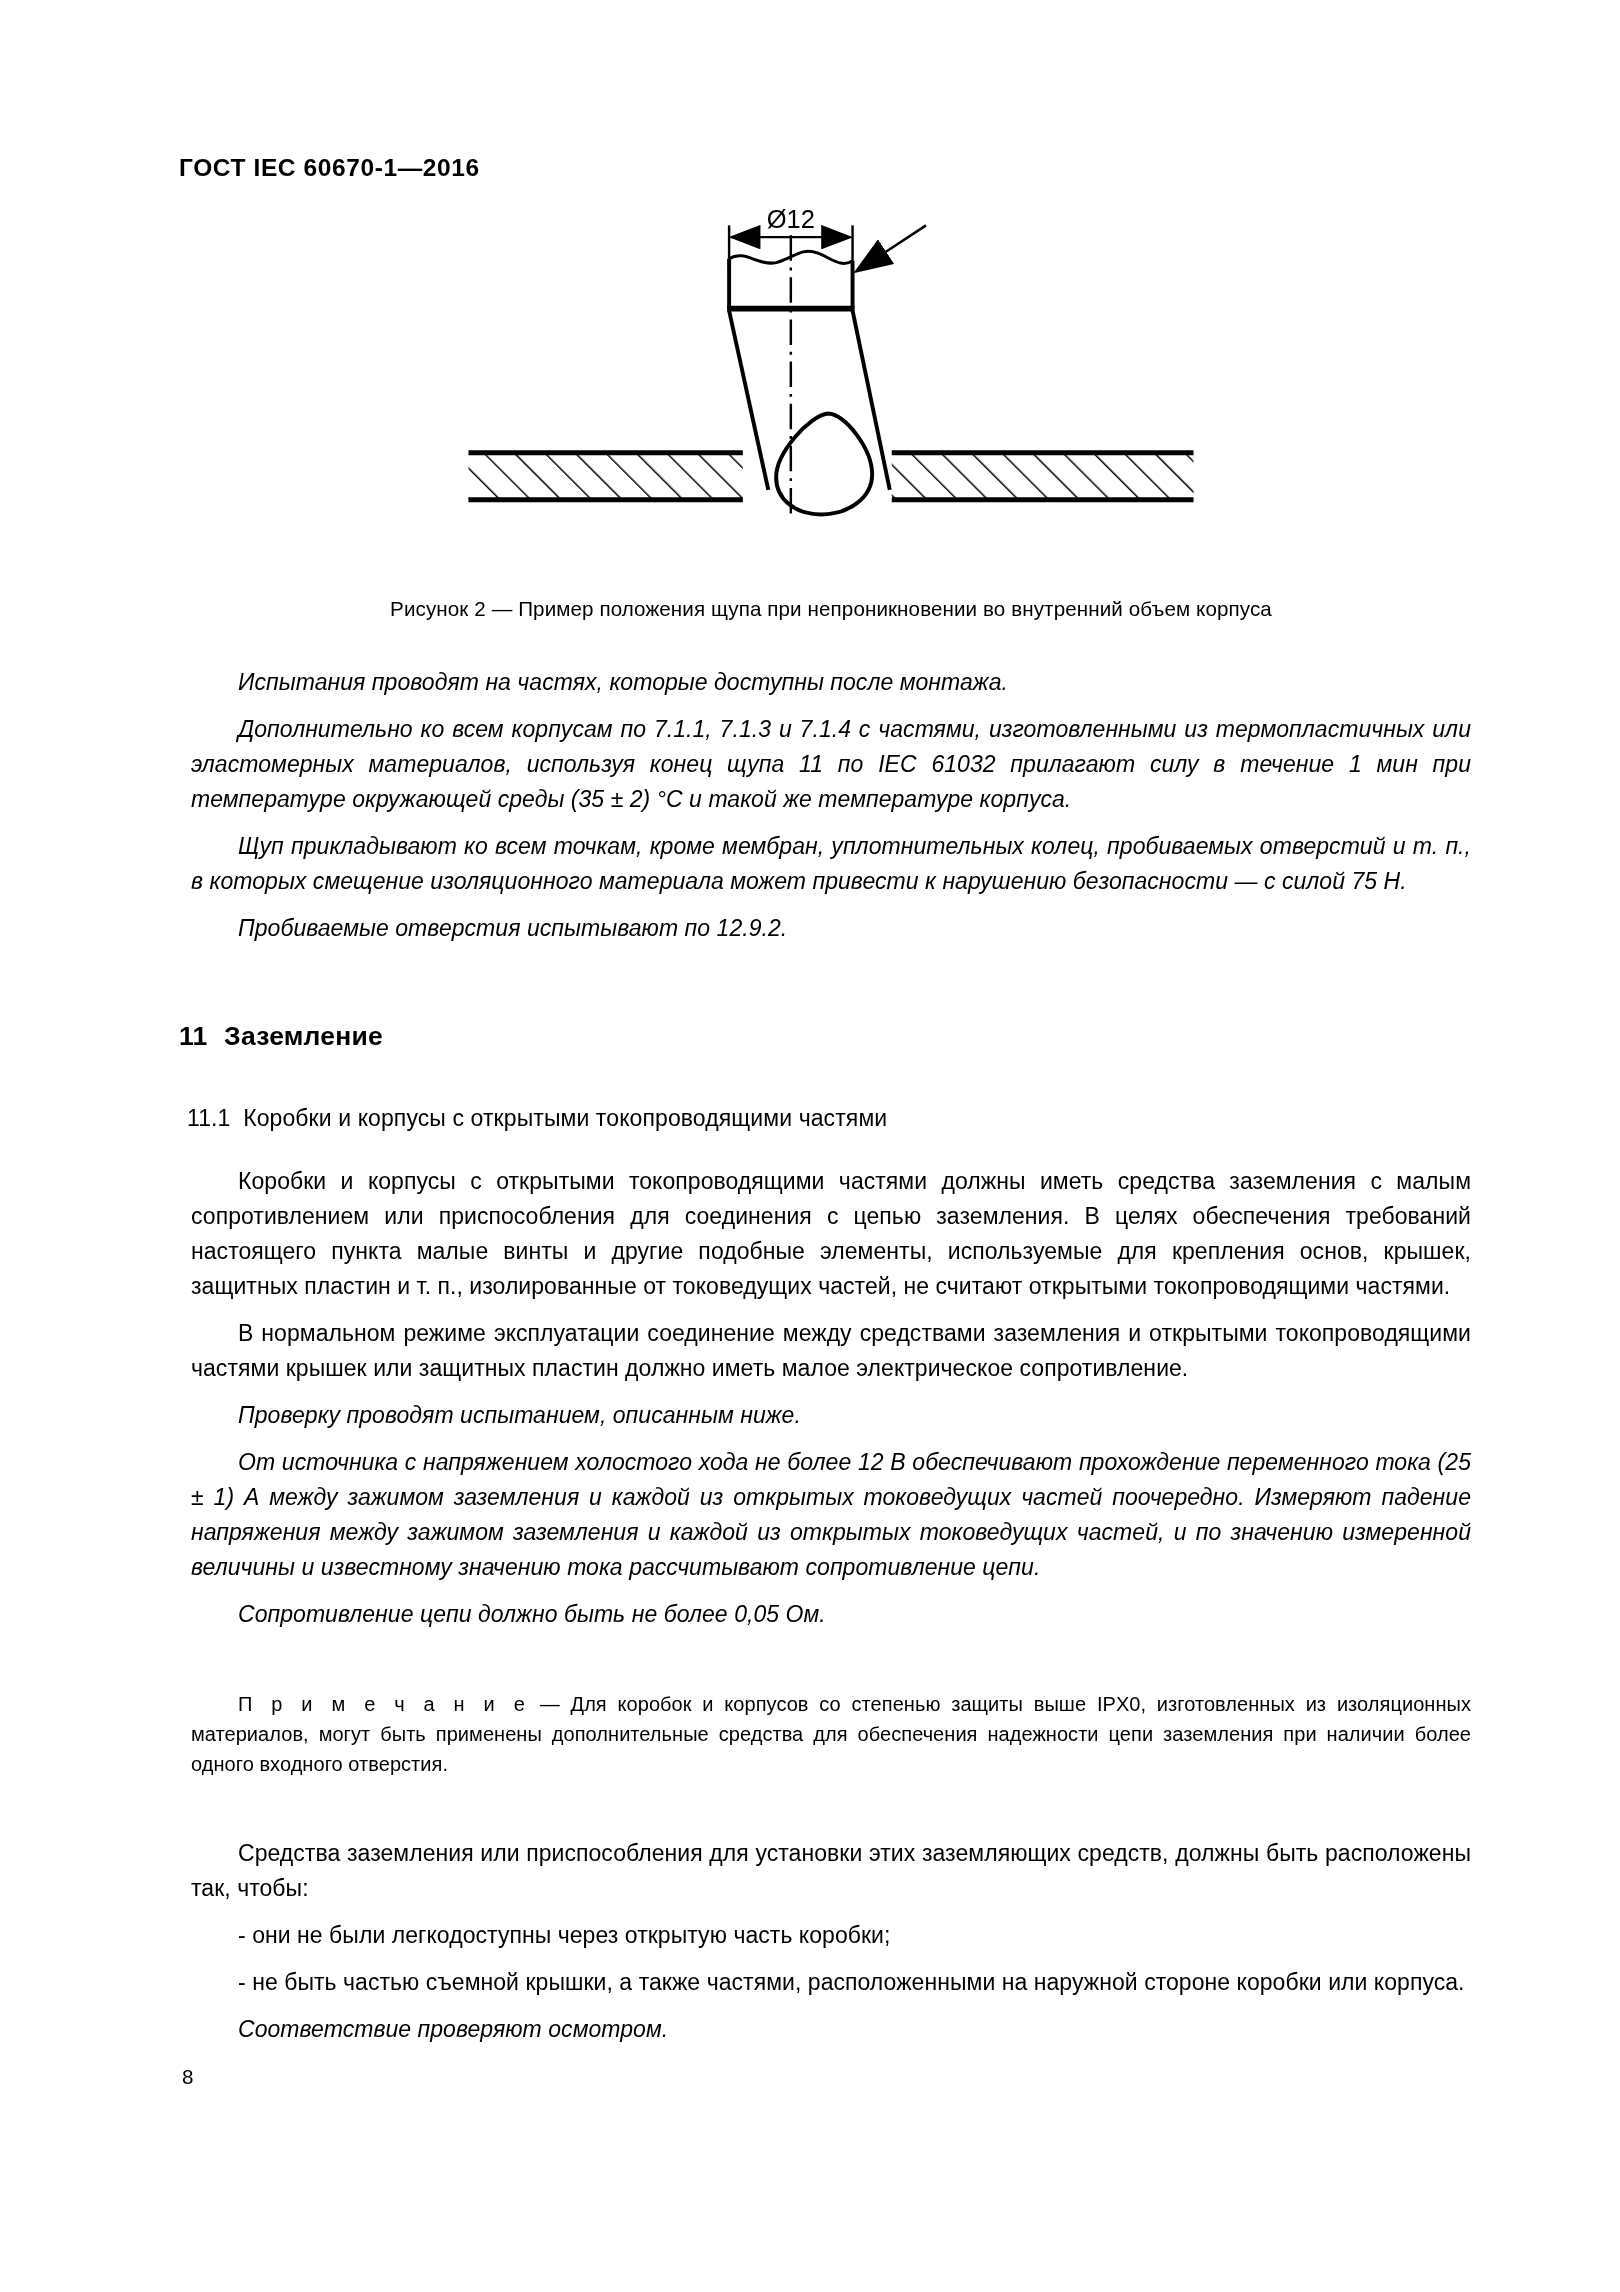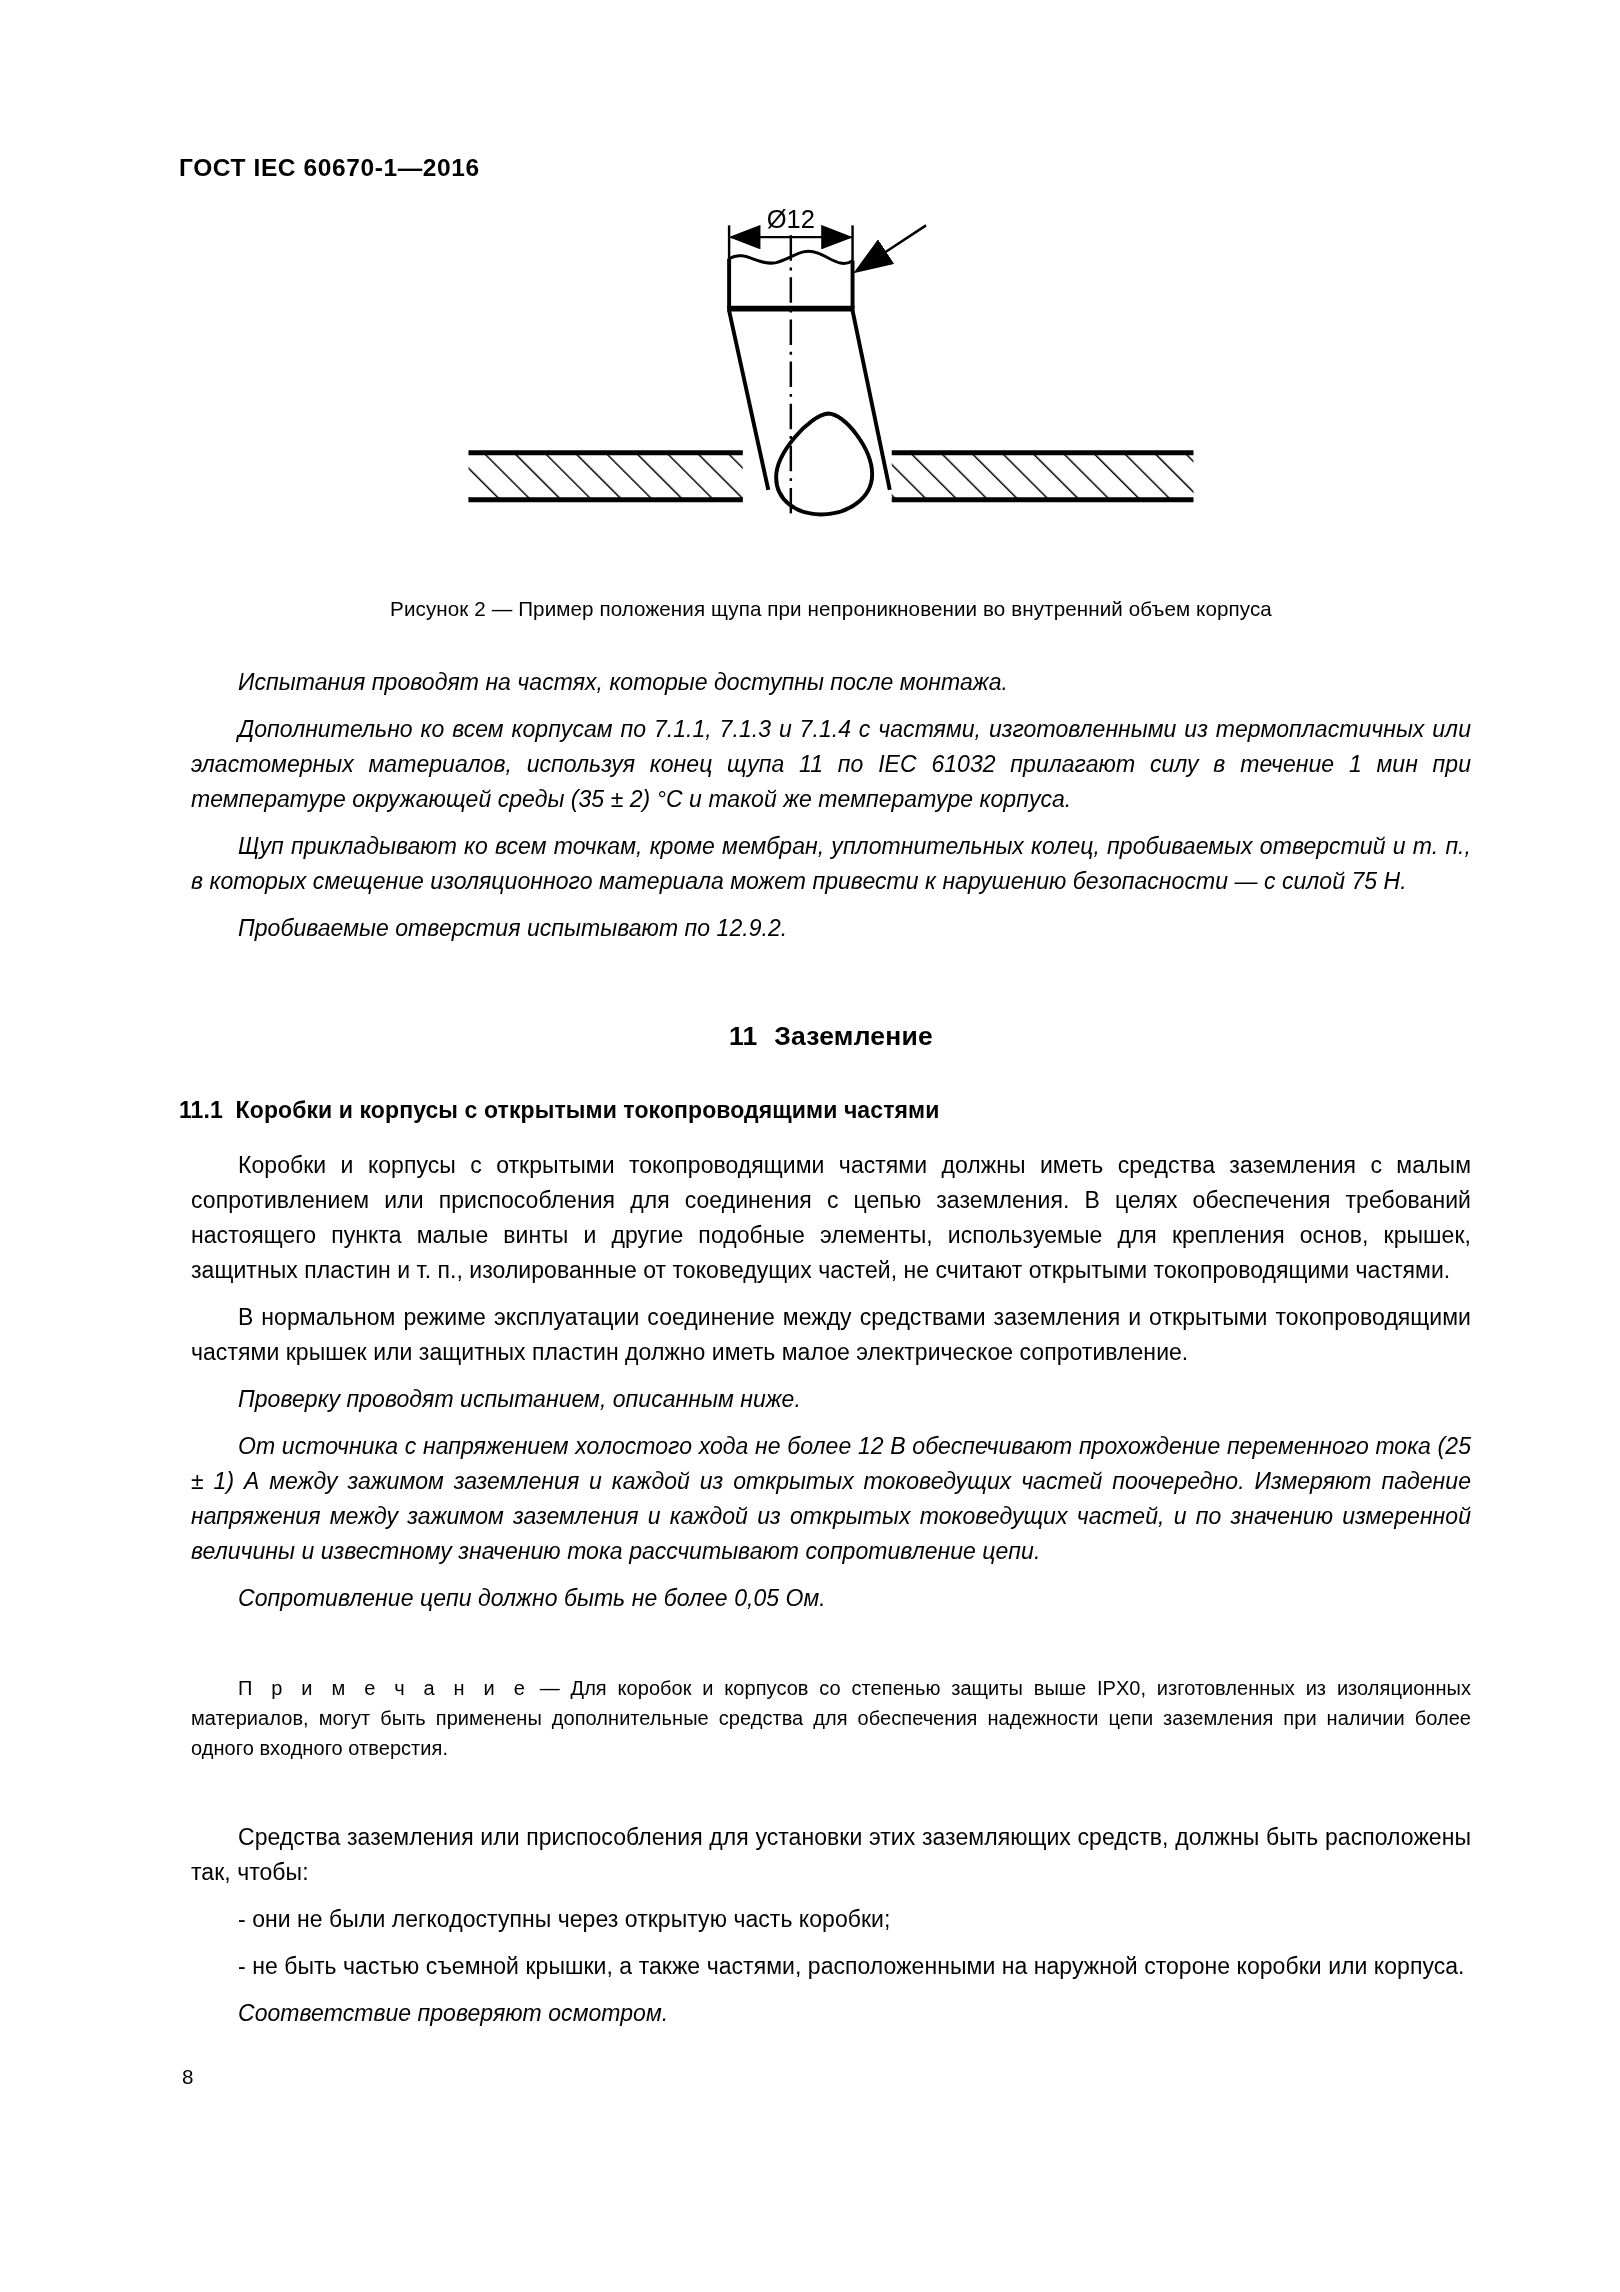--- a/index.html
+++ b/index.html
@@ -72,27 +72,26 @@
     line-height: 30px;
     text-indent: 47px;
   }
   p.dash { text-indent: 47px; }
 
   h2.section {
     margin: 0;
     font-size: 26.5px;
     font-weight: bold;
     letter-spacing: 0.2px;
-    text-align: center;
   }
   h2.section .num { display: inline-block; margin-right: 16.7px; }
   h3.subsection {
-    margin: 0;
+    margin: 8px;
     font-size: 23px;
-    font-weight: bold;
+    font-weight: normal;
     letter-spacing: 0.1px;
   }
   h3.subsection .num { display: inline-block; margin-right: 12.7px; }
 
   .sp-before-h2 { height: 63px; }
   .sp-after-h2 { height: 45px; }
   .sp-after-h3 { height: 11.8px; }
   .sp-note { height: 33px; }
 
   .note-label {

